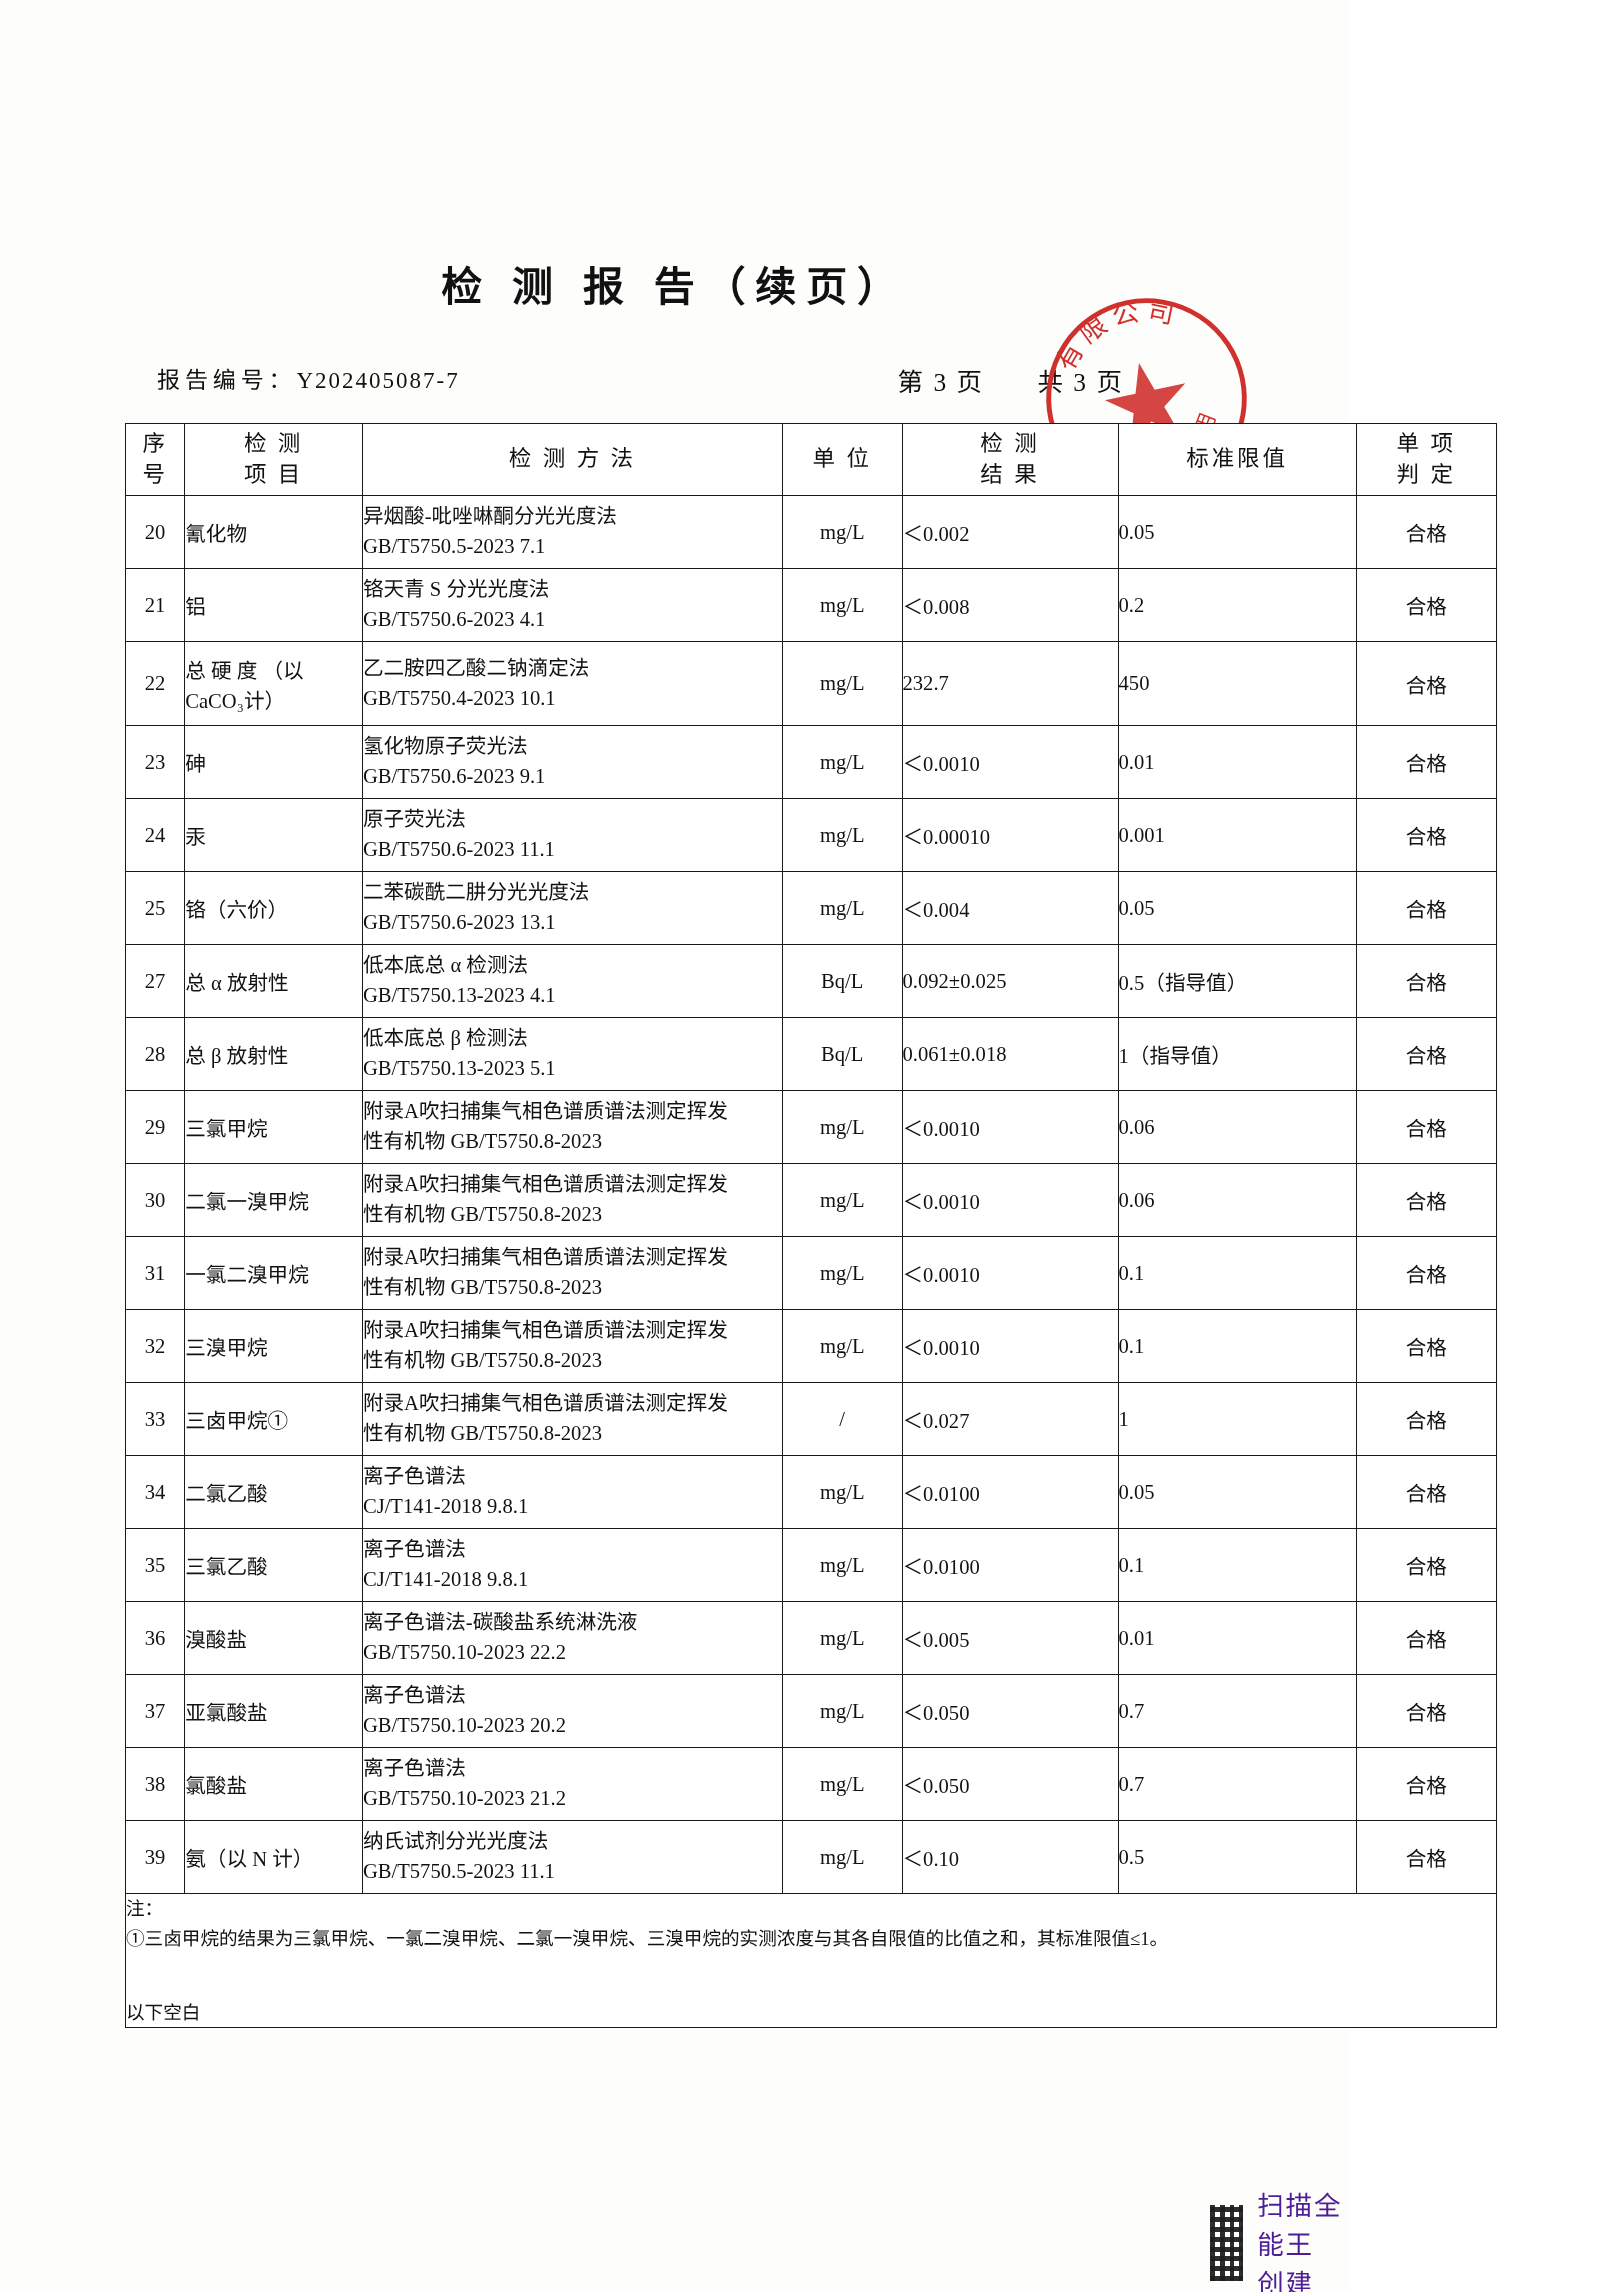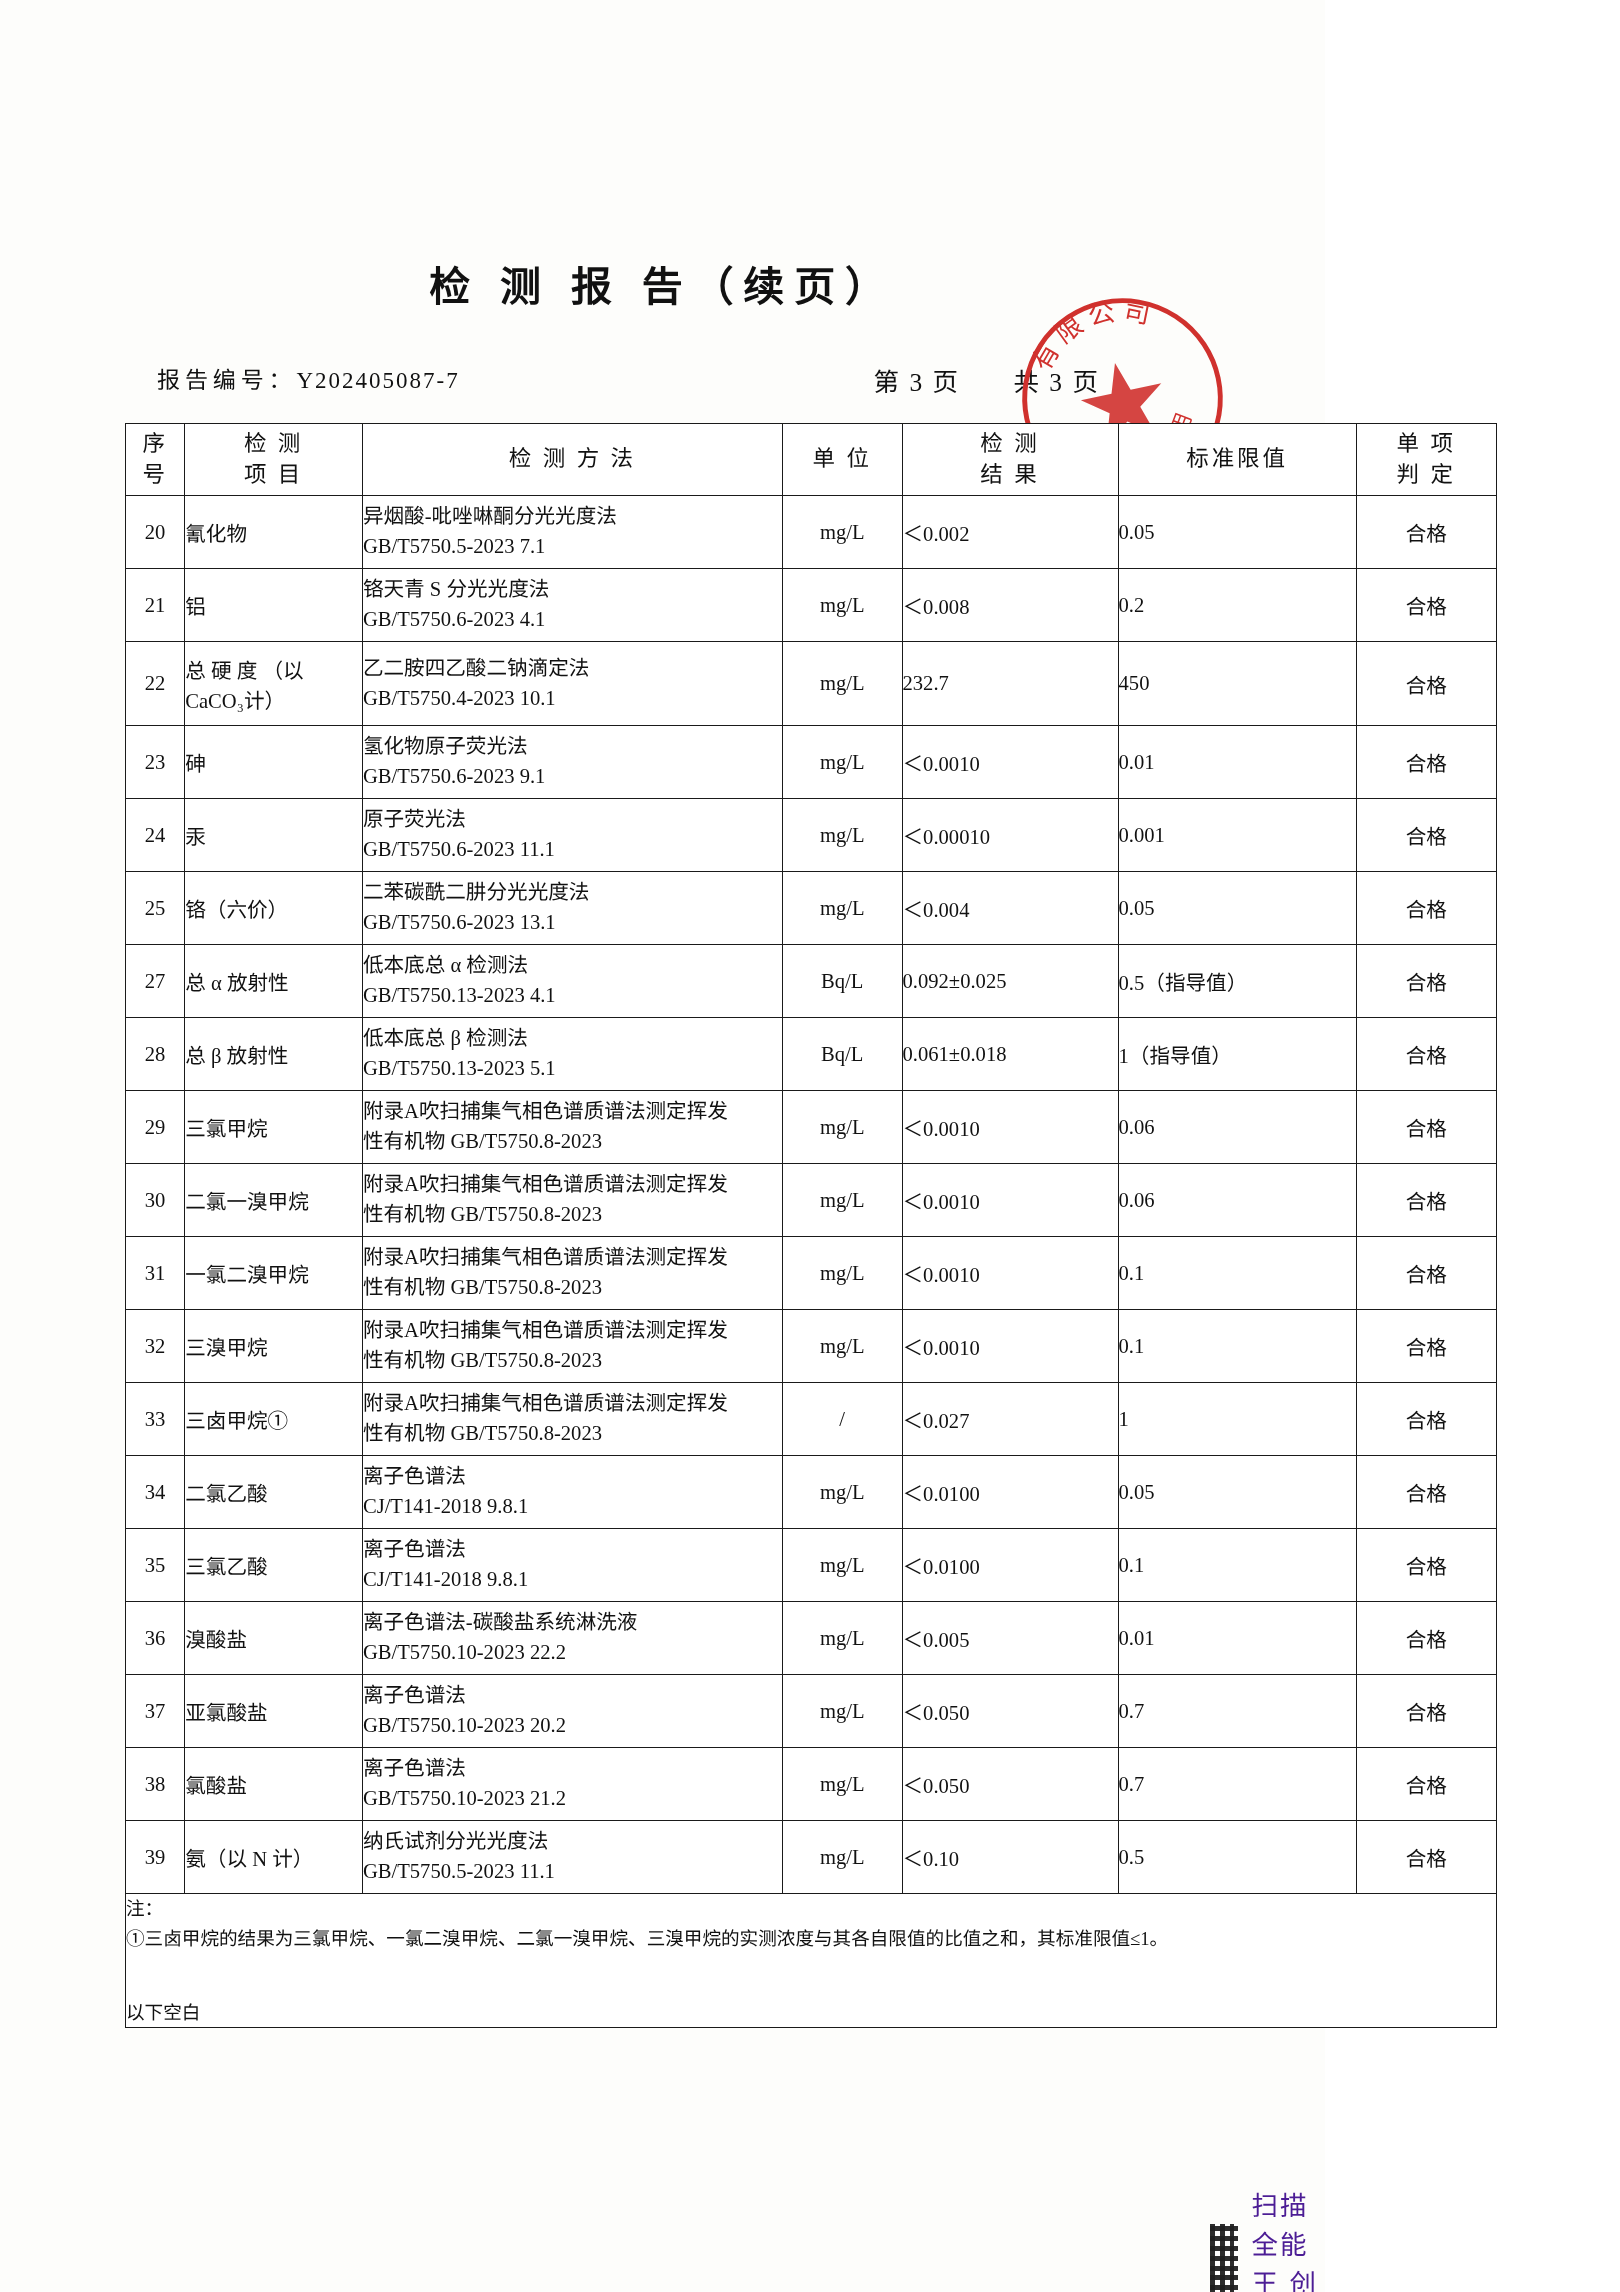--- a/index.html
+++ b/index.html
@@ -13,20 +13,21 @@
     font-family: "Liberation Serif", "DejaVu Serif", serif;
     color: #111;
     position: relative;
     overflow: hidden;
   }
   .page {
     position: relative;
     width: 1325px;
     height: 2293px;
     background: #fdfdfb;
+    padding-left: 24px;
   }
   
   .doc-title {
     position: absolute;
     top: 253px;
     left: 0;
     width: 100%;
     text-align: center;
     font-size: 41px;
     letter-spacing: 9.8px;

